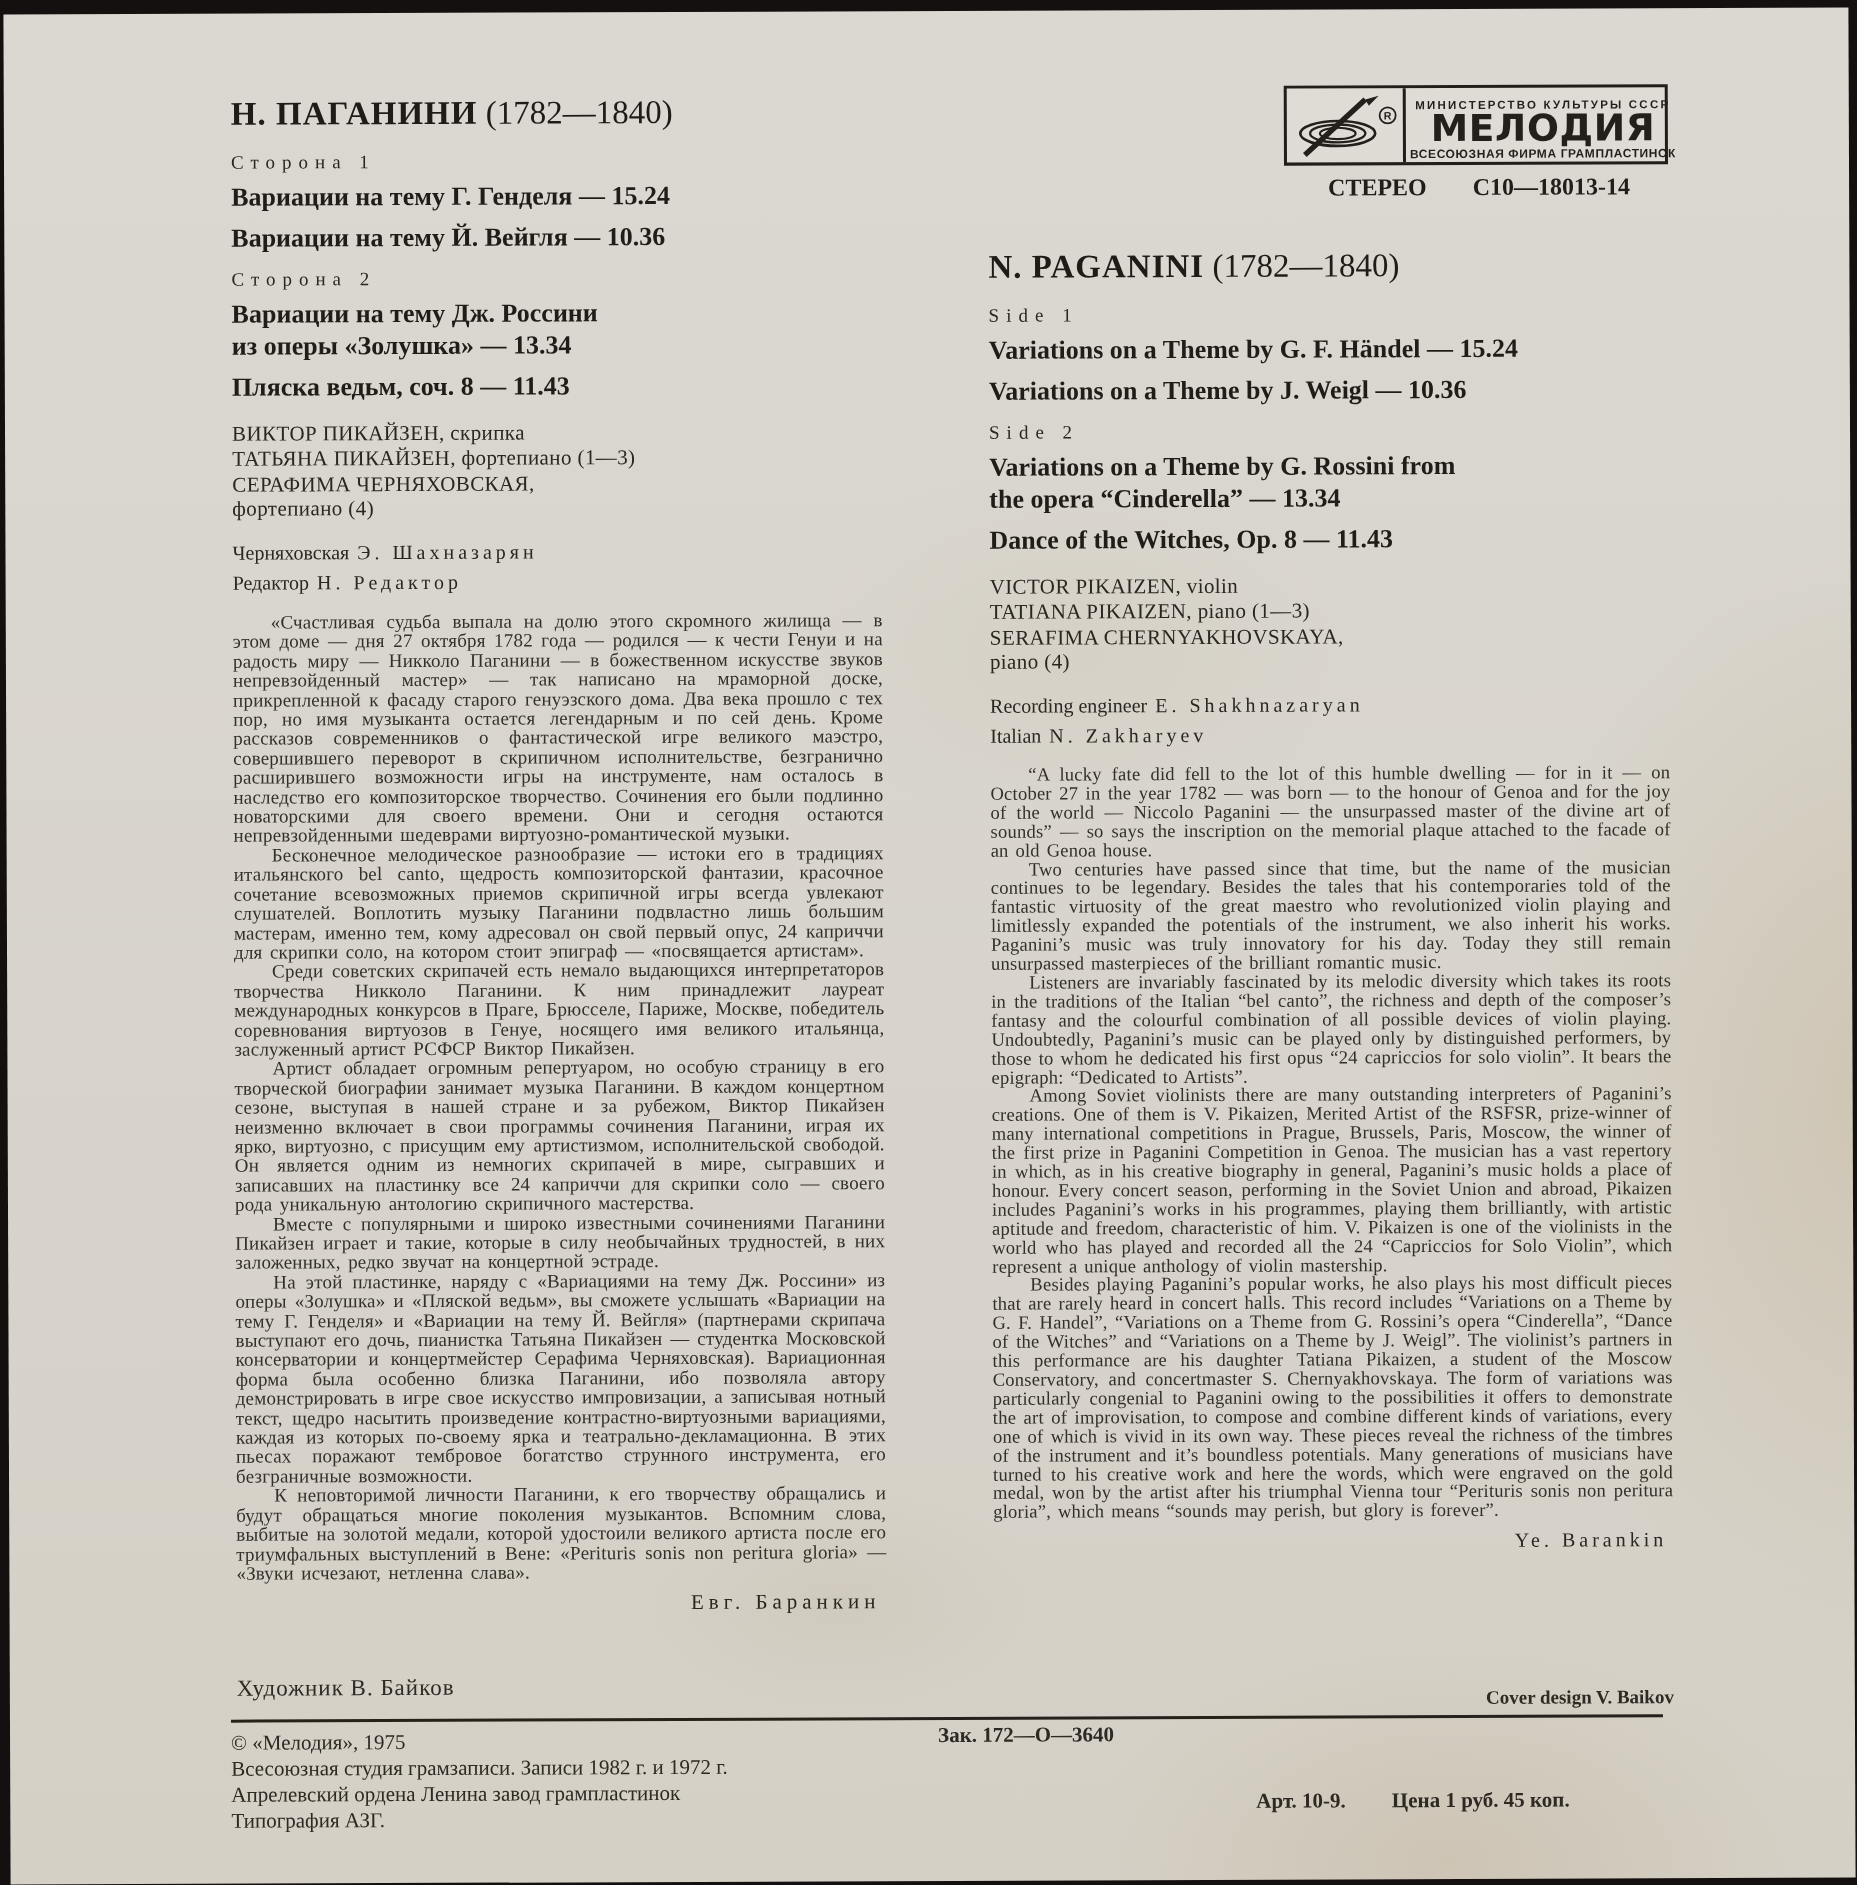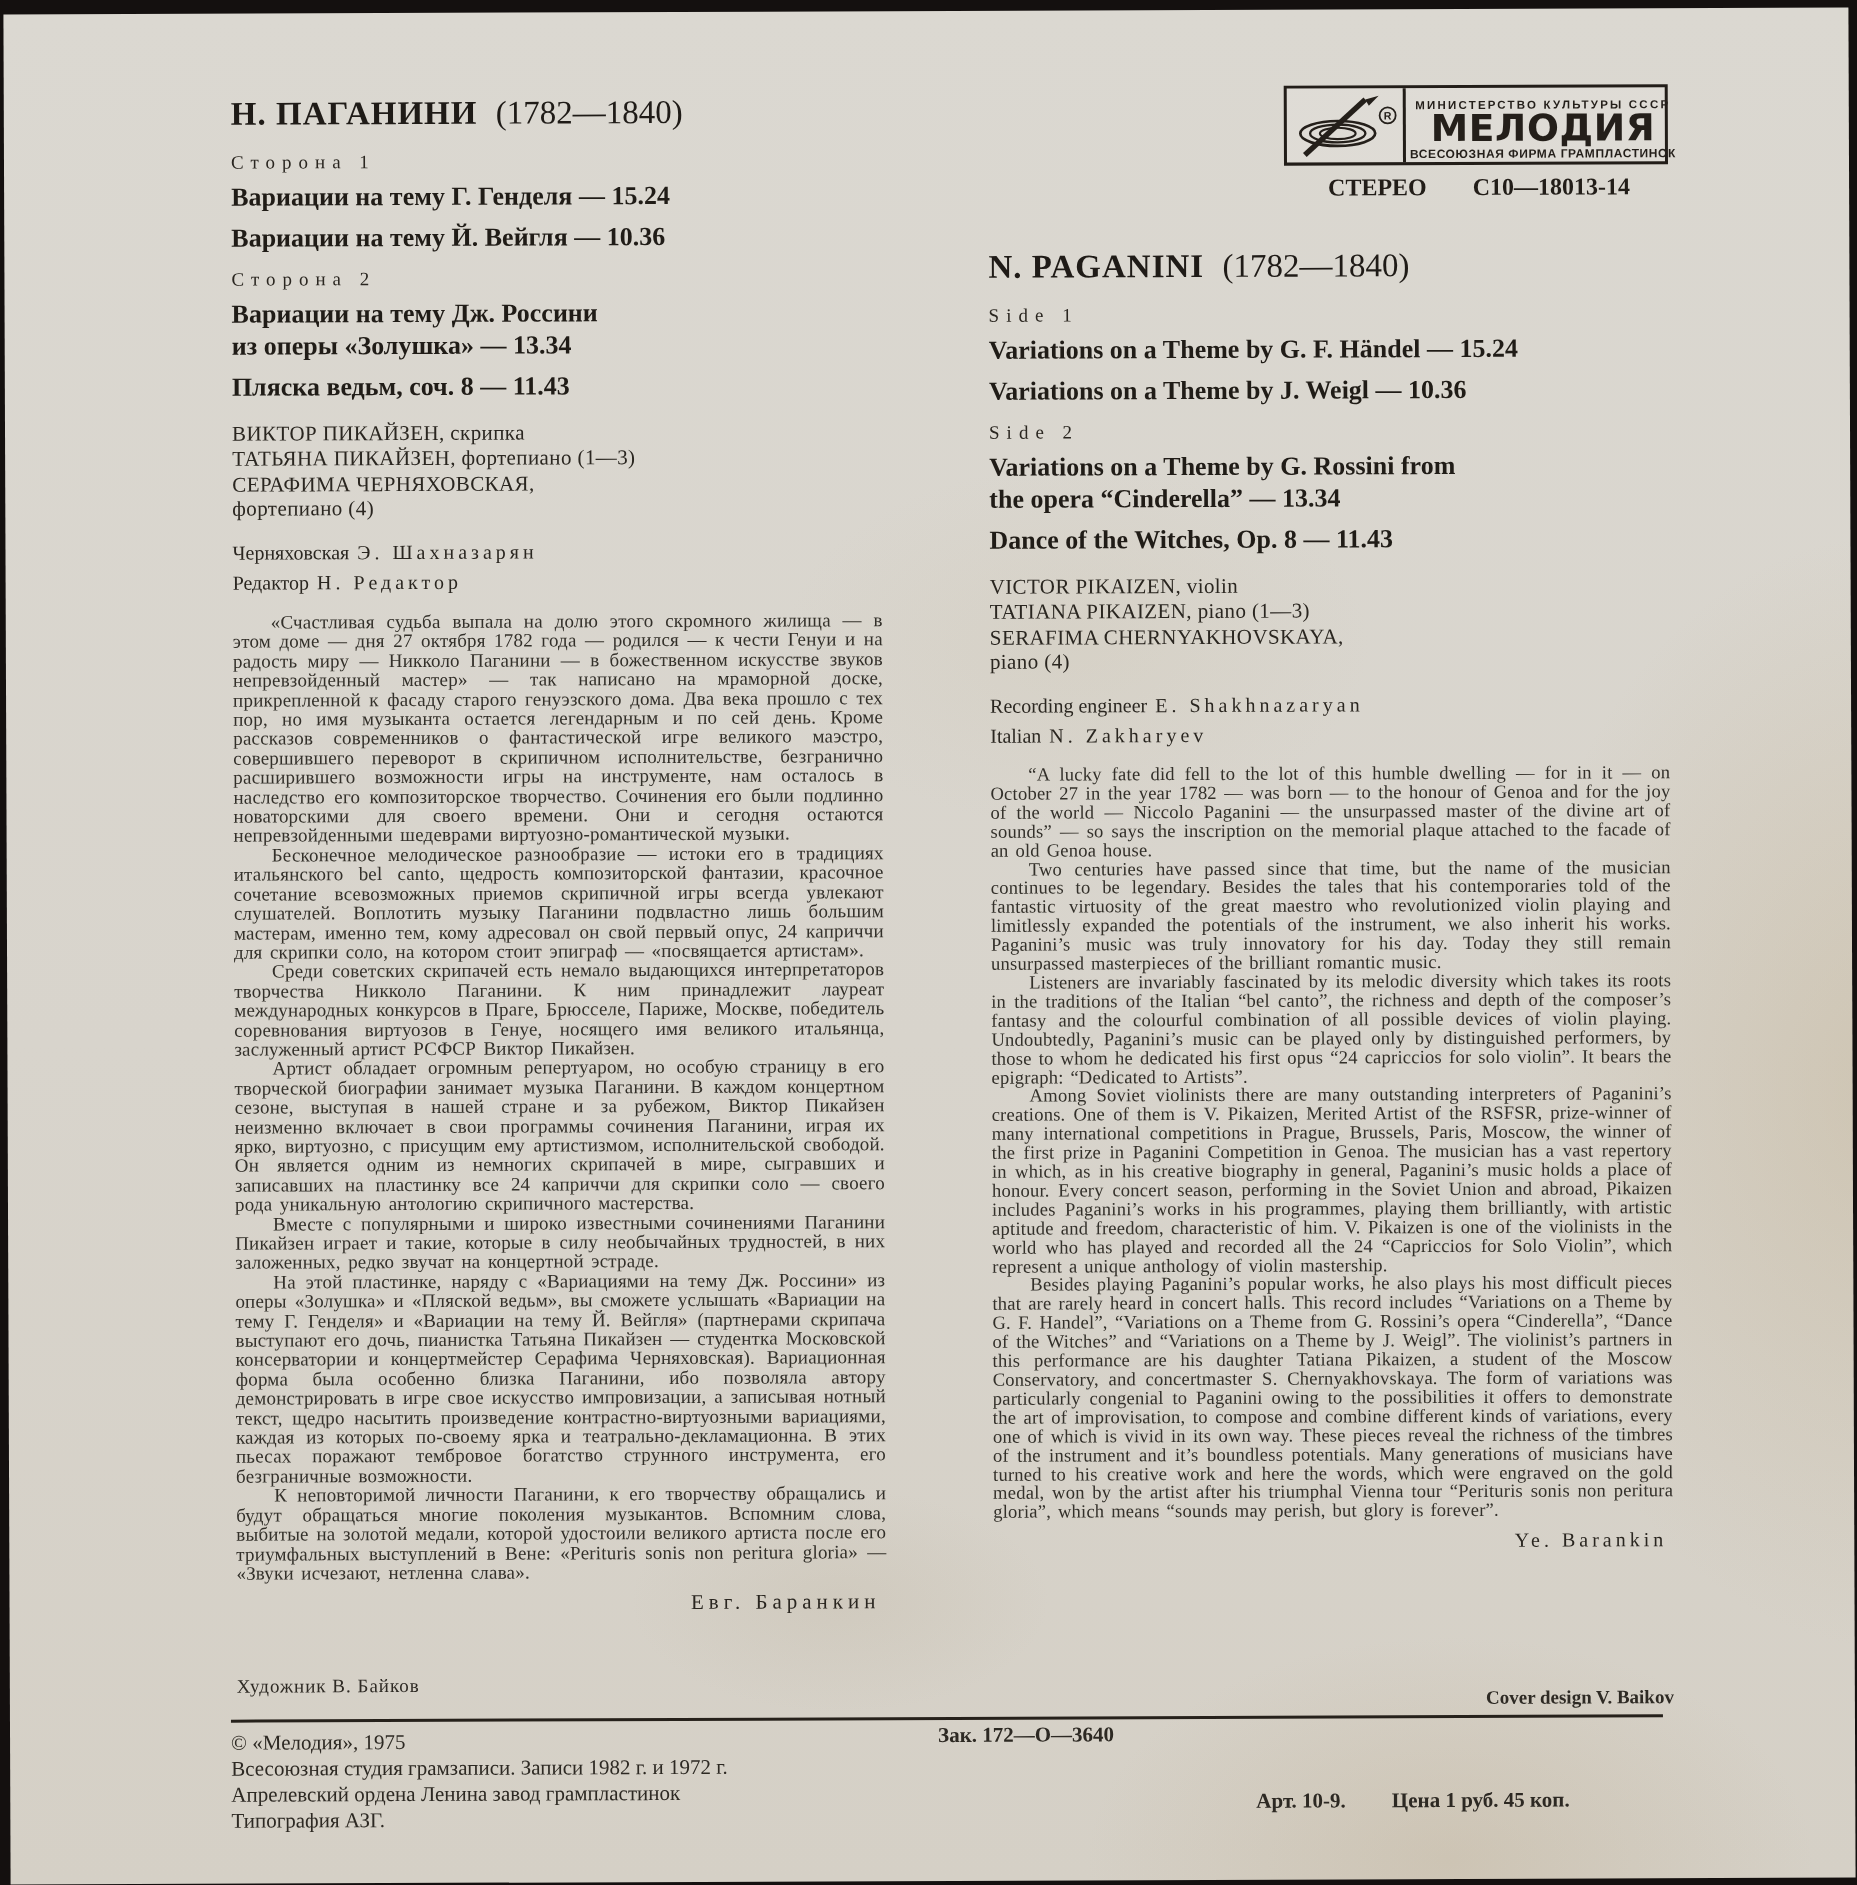--- a/index.html
+++ b/index.html
@@ -20,21 +20,21 @@
       radial-gradient(ellipse 300px 160px at 45% 85%, rgba(180,168,145,0.18), rgba(180,168,145,0) 70%),
       linear-gradient(180deg,#dbd8d1 0%, #d8d4cc 55%, #d5d0c6 100%);
     color:#2b2721;
   }
   
   .col-left{position:absolute;left:227px;top:82px;width:650px;}
   .col-right{position:absolute;left:984px;top:76px;width:680px;}
 
   .title{font-size:33px;line-height:36px;margin:0;color:#1f1b17;white-space:nowrap;}
   .title .t-bold{font-weight:bold;letter-spacing:1px;margin-top:40px;}
-  .title .t-years{font-weight:normal;margin-left:10px;}
+  .title .t-years{font-weight:normal;}
 
   .side-label{margin-top:20px;font-size:19px;line-height:22px;letter-spacing:7px;color:#2a2620;}
   .track{font-weight:bold;font-size:26px;line-height:32px;margin-top:8px;color:#201c17;}
   .track.mt9{margin-top:9px;}
   .preline{white-space:pre-line;}
 
   .performers{margin-top:18px;}
   .perf-line{font-size:21px;line-height:25px;color:#2a2620;letter-spacing:0.4px;}
   .perf-line.multi{line-height:24px;margin-top:1px;}
 
@@ -47,21 +47,21 @@
   .essay p{
     margin:0;text-indent:38px;
     font-size:19px;line-height:19.4px;
     word-spacing:2.5px;letter-spacing:0.2px;
     color:#33302a;
   }
   .col-right .essay p{font-size:18.6px;line-height:18.9px;word-spacing:2px;}
   .signature{margin-top:9px;text-align:right;font-size:21px;letter-spacing:5px;color:#2a2620;padding-right:6px;}
   .col-right .signature{letter-spacing:4px;font-size:20px;}
 
-  .artist-credit{position:absolute;left:227px;top:1662px;font-size:19px;letter-spacing:1px;color:#2e2a24;}
+  .artist-credit{position:absolute;left:227px;top:1662px;font-size:23px;letter-spacing:1px;color:#2e2a24;}
   .design-credit{position:absolute;left:984px;top:1678px;width:680px;text-align:right;font-size:19px;font-weight:bold;color:#2e2a24;}
 
   
   .logo-row{display:flex;justify-content:flex-end;}
   .logo-box{
     width:378px;height:74px;border:3px solid #221d18;
     display:flex;align-items:stretch;background:rgba(255,255,255,0.12);
   }
   .emblem-cell{width:126px;border-right:3px solid #221d18;display:flex;align-items:center;justify-content:center;}
   .logo-text-cell{flex:1;display:flex;flex-direction:column;align-items:center;justify-content:center;padding:2px 4px;}

